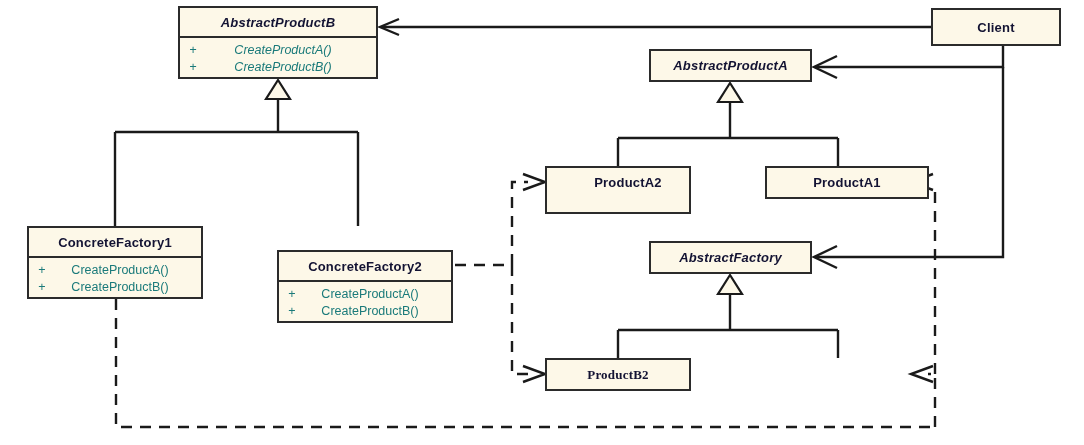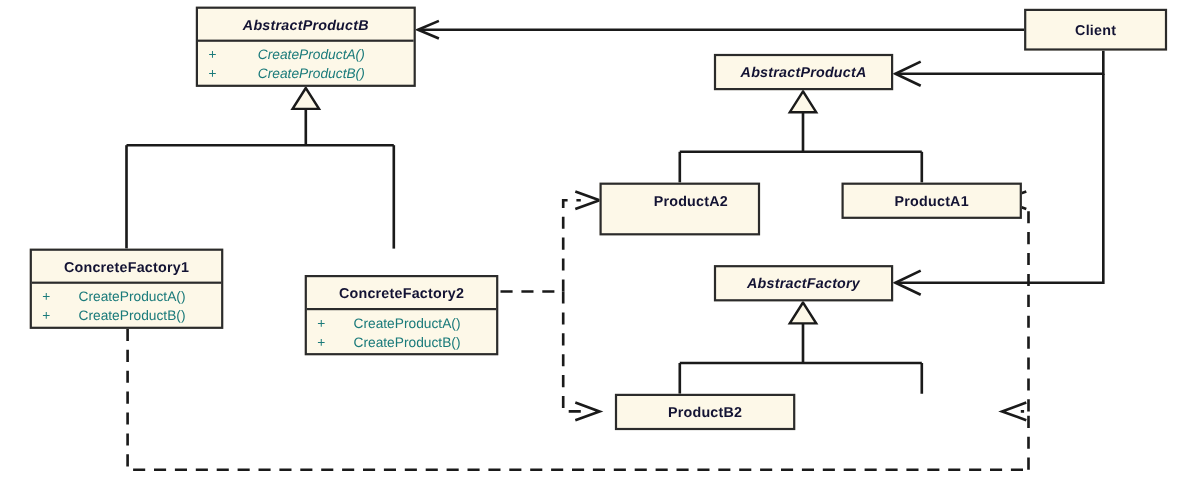--- a/index.html
+++ b/index.html
@@ -180,21 +180,21 @@
   </div>
 
   <div class="uml-box" style="left:765px; top:166px; width:164px; height:33px;">
     <div class="uml-title" style="height:29px;">ProductA1</div>
   </div>
 
   <div class="uml-box" style="left:649px; top:241px; width:163px; height:33px;">
     <div class="uml-title abstract" style="height:29px;">AbstractFactory</div>
   </div>
 
-  <div class="uml-box" style="left:559px; top:358px; width:164px; height:33px;">
+  <div class="uml-box" style="left:545px; top:358px; width:146px; height:33px;font-family:Liberation Serif, serif;">
     <div class="uml-title" style="height:29px;">ProductB2</div>
   </div>
 
 
   <div class="uml-box" style="left:27px; top:226px; width:176px; height:73px;">
     <div class="uml-title" style="height:28px;">ConcreteFactory1</div>
     <div class="uml-divider"></div>
     <div class="uml-members">
       <div class="member-row">
         <span class="member-vis">+</span>

